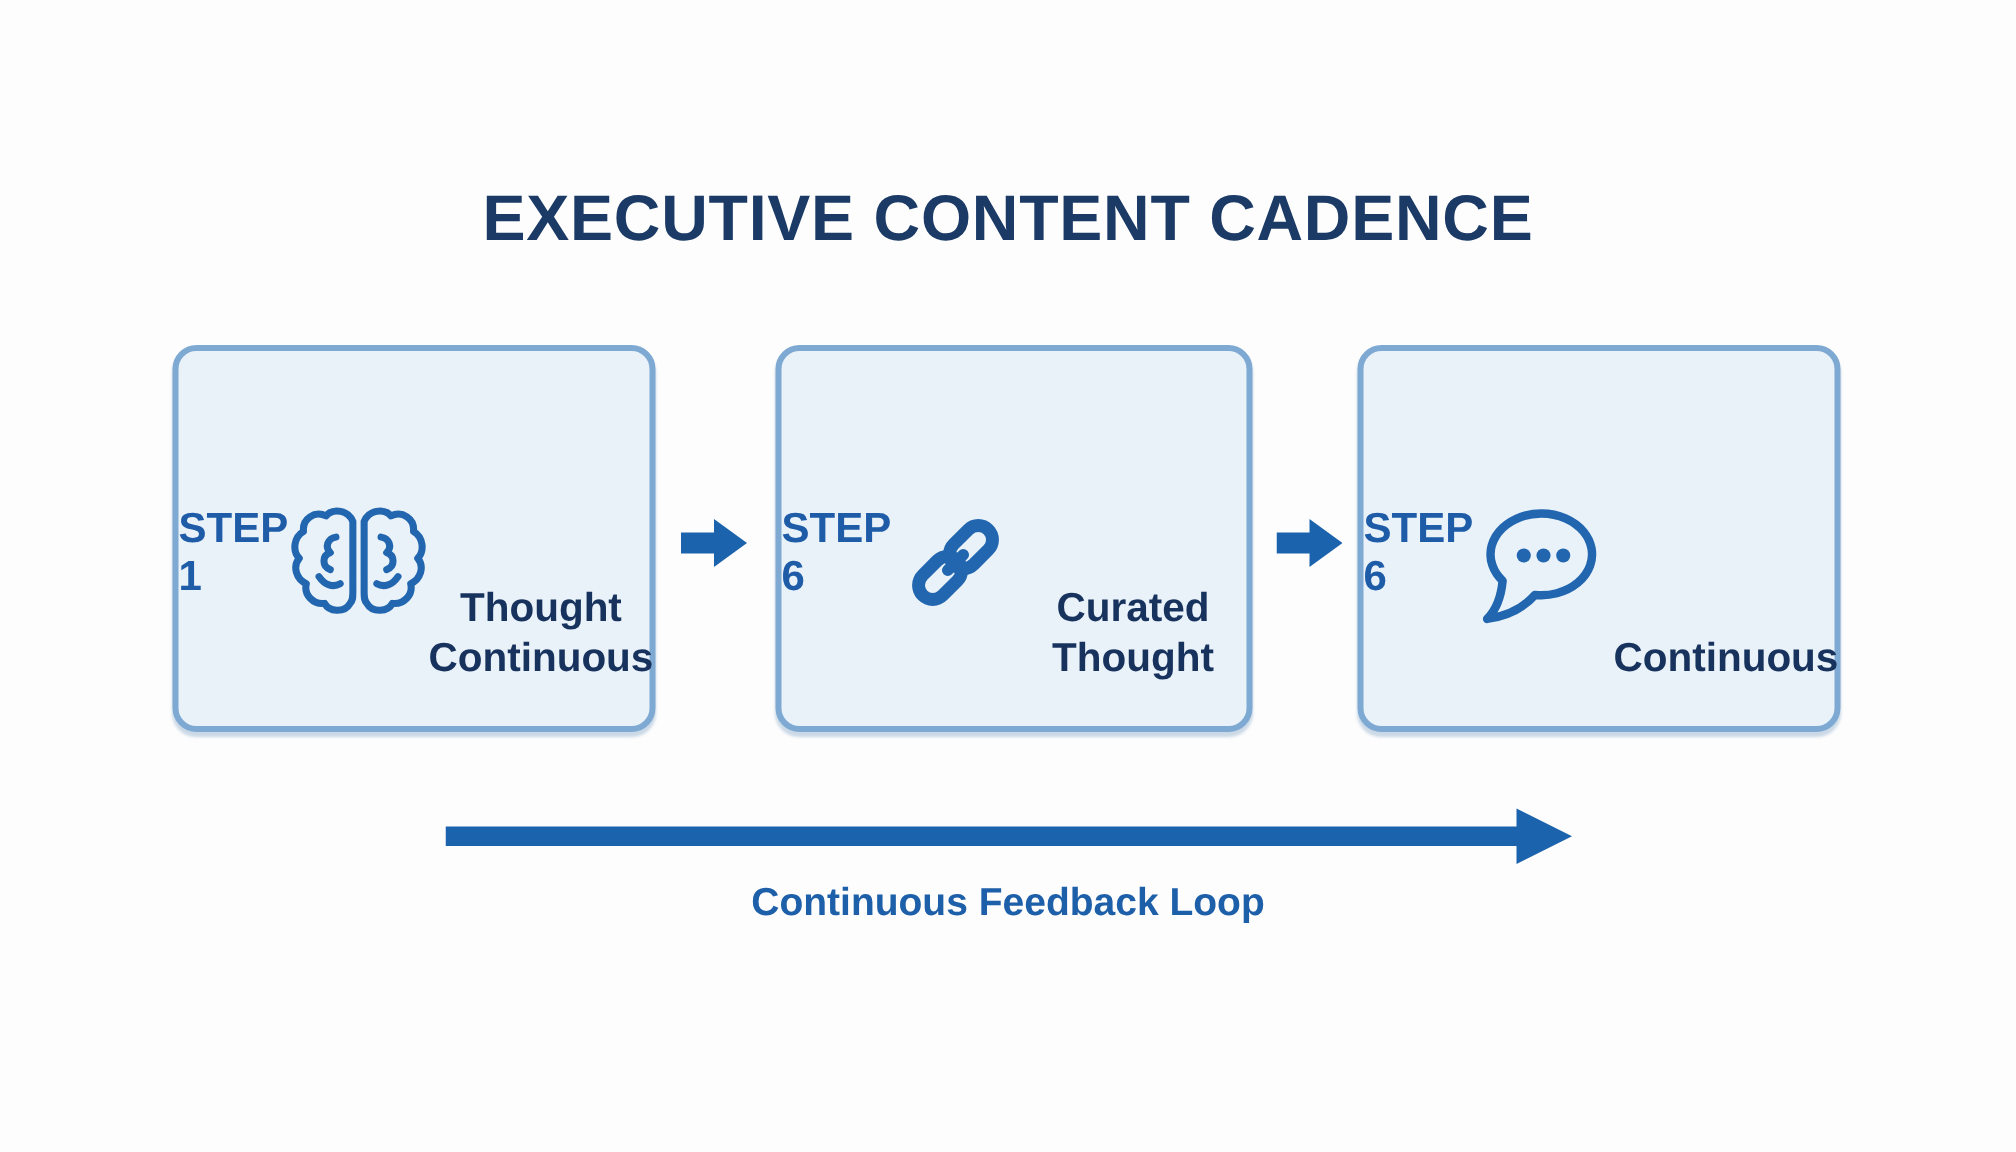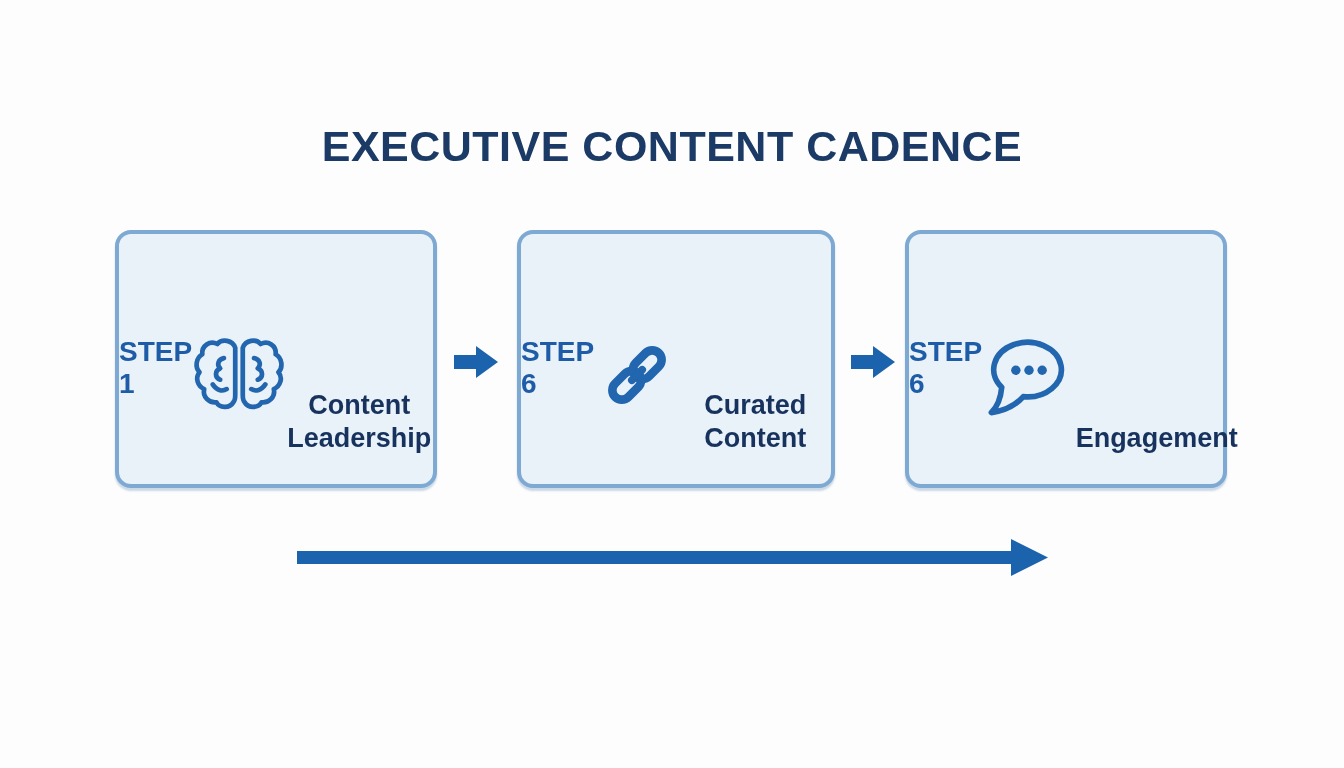--- a/index.html
+++ b/index.html
@@ -117,63 +117,64 @@
         <g class="stroke" stroke-width="5" stroke-linecap="round" stroke-linejoin="round">
           <path d="M46 16 C43 8 32 6 27 12 C19 8 10 14 11 23 C4 27 3 37 8 42 C3 48 6 57 13 60 C11 68 18 75 26 74 C29 80 40 81 44 74 C46 72 46 70 46 66 L46 16 Z"></path>
           <path d="M34 27 C28 28 26 34 30 38 C24 40 24 48 30 50"></path>
           <path d="M22 55 C26 61 32 63 37 60"></path>
           <path d="M54 16 C57 8 68 6 73 12 C81 8 90 14 89 23 C96 27 97 37 92 42 C97 48 94 57 87 60 C89 68 82 75 74 74 C71 80 60 81 56 74 C54 72 54 70 54 66 L54 16 Z"></path>
           <path d="M66 27 C72 28 74 34 70 38 C76 40 76 48 70 50"></path>
           <path d="M78 55 C74 61 68 63 63 60"></path>
         </g>
       </svg>
     </div>
-    <div class="card-name">Content Leadership</div>
+    <div class="card-name">Thought Continuous</div>
   </div>
 
   <div class="flow-arrow flow-arrow-1">
     <svg width="44" height="36" viewBox="0 0 44 36">
       <path d="M0 11 H22 V2 L44 18 L22 34 V25 H0 Z" fill="currentColor"></path>
     </svg>
   </div>
 
   <div class="step-card card-2">
     <div class="step-label">STEP 6</div>
     <div class="card-icon">
       <svg width="86" height="86" viewBox="0 0 100 100">
         <g class="stroke">
           <rect x="27" y="43" width="22" height="38" rx="11" stroke-width="10" transform="rotate(45 38 62)"></rect>
           <rect x="51" y="19" width="22" height="38" rx="11" stroke-width="10" transform="rotate(45 62 38)"></rect>
           <line x1="44" y1="56" x2="56" y2="44" stroke-width="9" stroke-linecap="round"></line>
         </g>
       </svg>
     </div>
-    <div class="card-name">Curated Content</div>
+    <div class="card-name">Curated Thought</div>
   </div>
 
   <div class="flow-arrow flow-arrow-2">
     <svg width="44" height="36" viewBox="0 0 44 36">
       <path d="M0 11 H22 V2 L44 18 L22 34 V25 H0 Z" fill="currentColor"></path>
     </svg>
   </div>
 
   <div class="step-card card-3">
     <div class="step-label">STEP 6</div>
     <div class="card-icon">
       <svg width="94" height="88" viewBox="0 0 100 92">
         <path class="stroke" stroke-width="6" stroke-linejoin="round" d="M44 69 A36 29 0 1 0 21 59 C20 70 17 79 10 86 C24 84 36 78 44 69 Z"></path>
         <circle class="fill" cx="36" cy="41" r="5"></circle>
         <circle class="fill" cx="50" cy="41" r="5"></circle>
         <circle class="fill" cx="64" cy="41" r="5"></circle>
       </svg>
     </div>
-    <div class="card-name">Engagement</div>
+    <div class="card-name">Continuous</div>
   </div>
 
   <div class="feedback-arrow">
     <svg width="751" height="40" viewBox="0 0 751 40">
       <rect x="0" y="13" width="716" height="13" fill="currentColor"></rect>
       <path d="M714 1 L751 19.5 L714 38 Z" fill="currentColor"></path>
     </svg>
   </div>
 
+  <div class="feedback-label">Continuous Feedback Loop</div>
 
 </div>
 
 </body></html>

